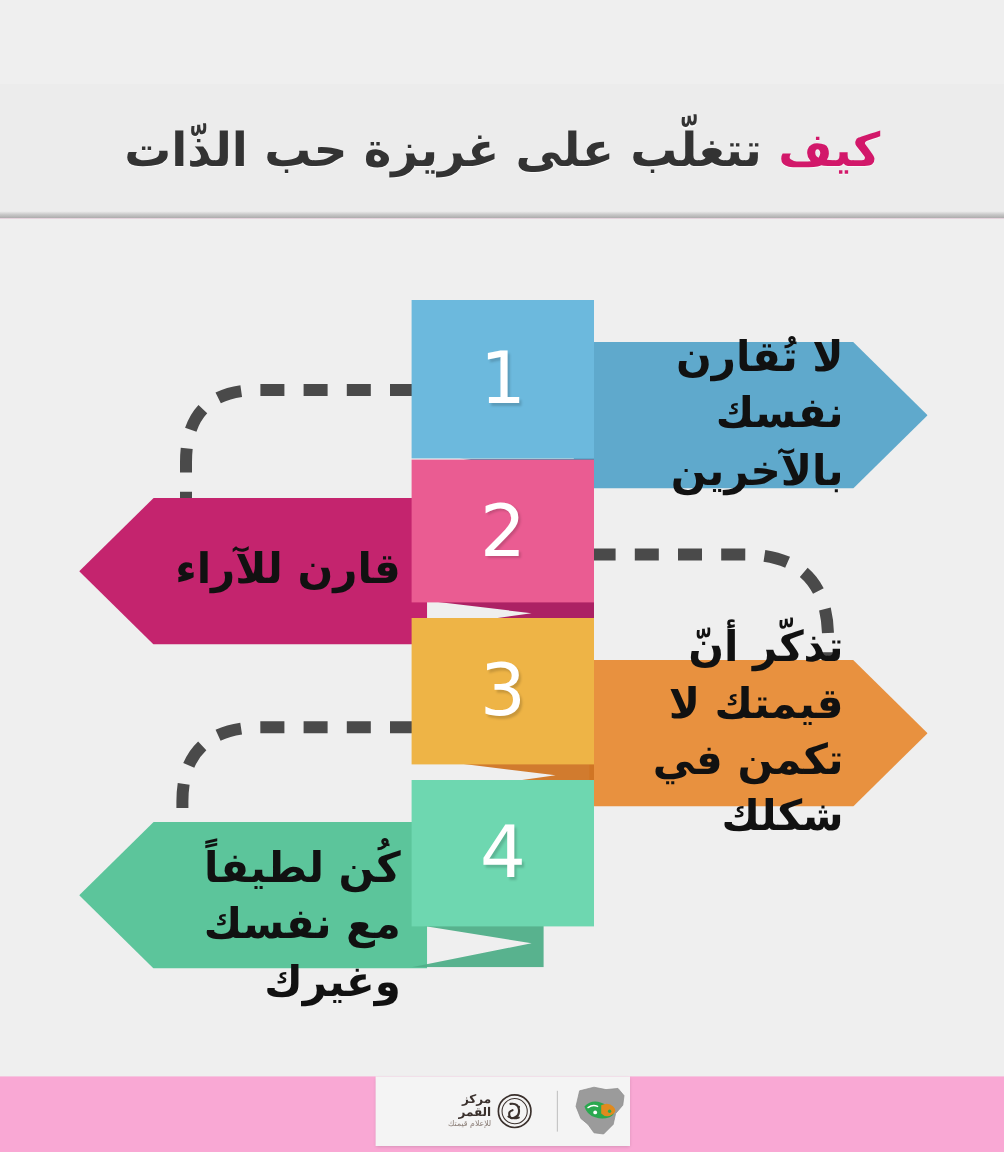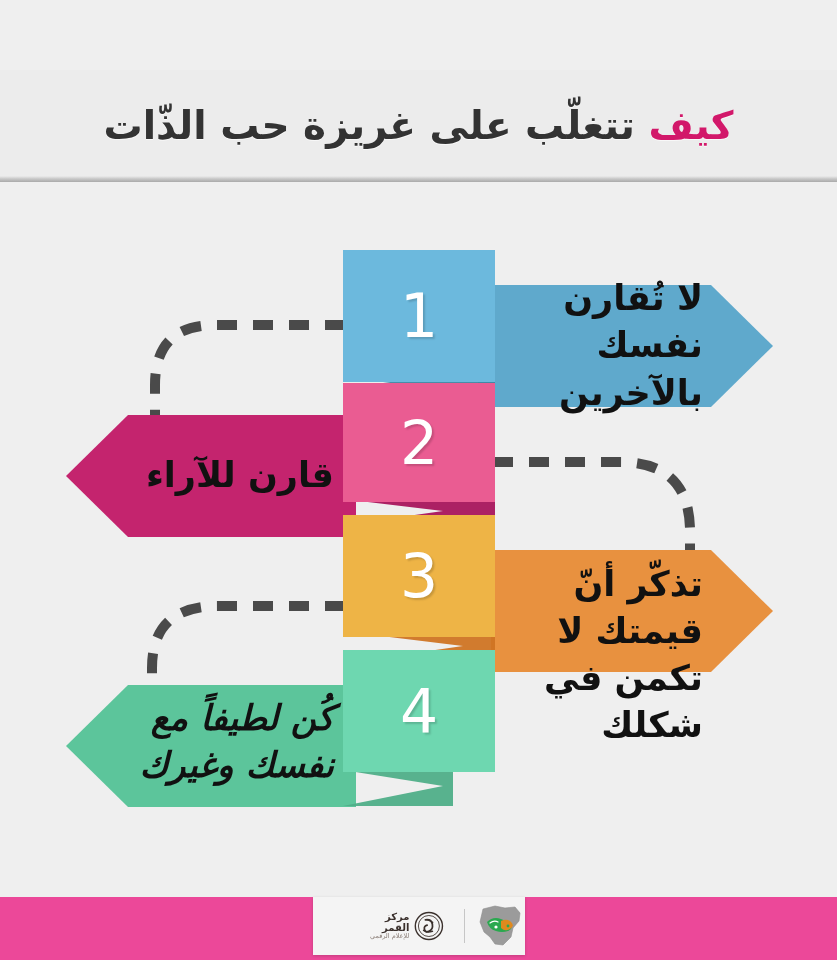--- a/index.html
+++ b/index.html
@@ -7,21 +7,21 @@
     padding: 0;
     background: #ffffff;
   }
   body {
     font-family: "DejaVu Sans", "Liberation Sans", sans-serif;
   }
   .canvas {
     position: relative;
     width: 837px;
     height: 960px;
-    background: #ec4899;
+    background: #f9a8d4;
     overflow: hidden;
   }
 
   
   .title-banner {
     position: absolute;
     left: 0;
     top: 70px;
     width: 837px;
     height: 110px;
@@ -228,51 +228,51 @@
   <svg class="box-shadow-tri" style="left:343px; top:500px; width:152px; height:24px;" viewBox="0 0 152 24" xmlns="http://www.w3.org/2000/svg">
     <polygon points="8,0 152,0 152,24 8,24 100,11" fill="#a8155c" opacity="0.95"></polygon>
   </svg>
   <div class="step-num-box" style="left:343px; top:383px; height:119px; background:#ea5c92;">
     <span class="step-num">2</span>
   </div>
 
   <svg class="arrow" style="left:491px; top:550px; width:282px; height:122px;" viewBox="0 0 282 122" xmlns="http://www.w3.org/2000/svg">
     <polygon points="0,0 220,0 282,61 220,122 0,122" fill="#e8913f"></polygon>
   </svg>
-  <div class="arrow arrow-right" style="left:491px; top:550px; width:282px; height:122px;margin-top:44px;">
+  <div class="arrow arrow-right" style="left:491px; top:550px; width:282px; height:122px;">
     <div class="arrow-text">تذكّر أنّ قيمتك لا تكمن في شكلك</div>
   </div>
 
   <svg class="box-shadow-tri" style="left:343px; top:635px; width:152px; height:24px;" viewBox="0 0 152 24" xmlns="http://www.w3.org/2000/svg">
     <polygon points="30,0 152,0 152,24 30,24 120,11" fill="#cf7423" opacity="0.95"></polygon>
   </svg>
   <div class="step-num-box" style="left:343px; top:515px; height:122px; background:#eeb446;">
     <span class="step-num">3</span>
   </div>
 
   <svg class="arrow" style="left:66px; top:685px; width:290px; height:122px;" viewBox="0 0 290 122" xmlns="http://www.w3.org/2000/svg">
     <polygon points="290,0 62,0 0,61 62,122 290,122" fill="#5cc59b"></polygon>
   </svg>
-  <div class="arrow arrow-left" style="left:66px; top:695px; width:290px; height:94px;font-style:italic;">
+  <div class="arrow arrow-left" style="left:66px; top:725px; width:290px; height:94px;">
     <div class="arrow-text">كُن لطيفاً مع نفسك وغيرك</div>
   </div>
 
   <svg class="box-shadow-tri" style="left:343px; top:770px; width:152px; height:36px;" viewBox="0 0 152 36" xmlns="http://www.w3.org/2000/svg">
     <polygon points="0,0 110,0 110,36 0,36 100,16" fill="#4fae88" opacity="0.95"></polygon>
   </svg>
   <div class="step-num-box" style="left:343px; top:650px; height:122px; background:#6ed7b0;">
     <span class="step-num">4</span>
   </div>
 
   <div class="footer-card">
 
     <div class="logo-left">
       <div class="logo-left-text">
         <span class="logo-left-name">مركز القمر</span>
-        <span class="logo-left-sub">للإعلام الرقمي</span>
+        <span class="logo-left-sub">للإعلام قيمتك</span>
       </div>
       <svg width="34" height="34" viewBox="0 0 34 34" xmlns="http://www.w3.org/2000/svg">
         <circle cx="17" cy="17" r="15.5" fill="none" stroke="#3a302c" stroke-width="1.6"></circle>
         <circle cx="17" cy="17" r="12" fill="none" stroke="#3a302c" stroke-width="1"></circle>
         <path d="M13 10 q7 -1 8 5 q1 6 -4 8 q-4 2 -5 -2 q-1 -4 3 -5" fill="none" stroke="#3a302c" stroke-width="2" stroke-linecap="round"></path>
         <path d="M11 22 q4 3 10 1" fill="none" stroke="#3a302c" stroke-width="1.8" stroke-linecap="round"></path>
         <circle cx="21" cy="13" r="1.1" fill="#3a302c"></circle>
       </svg>
     </div>
 

